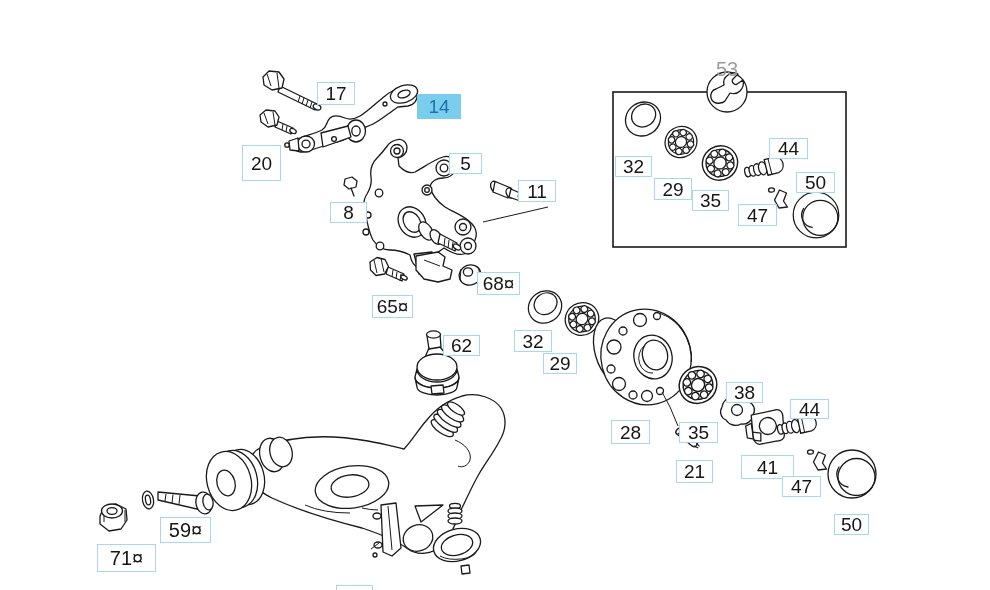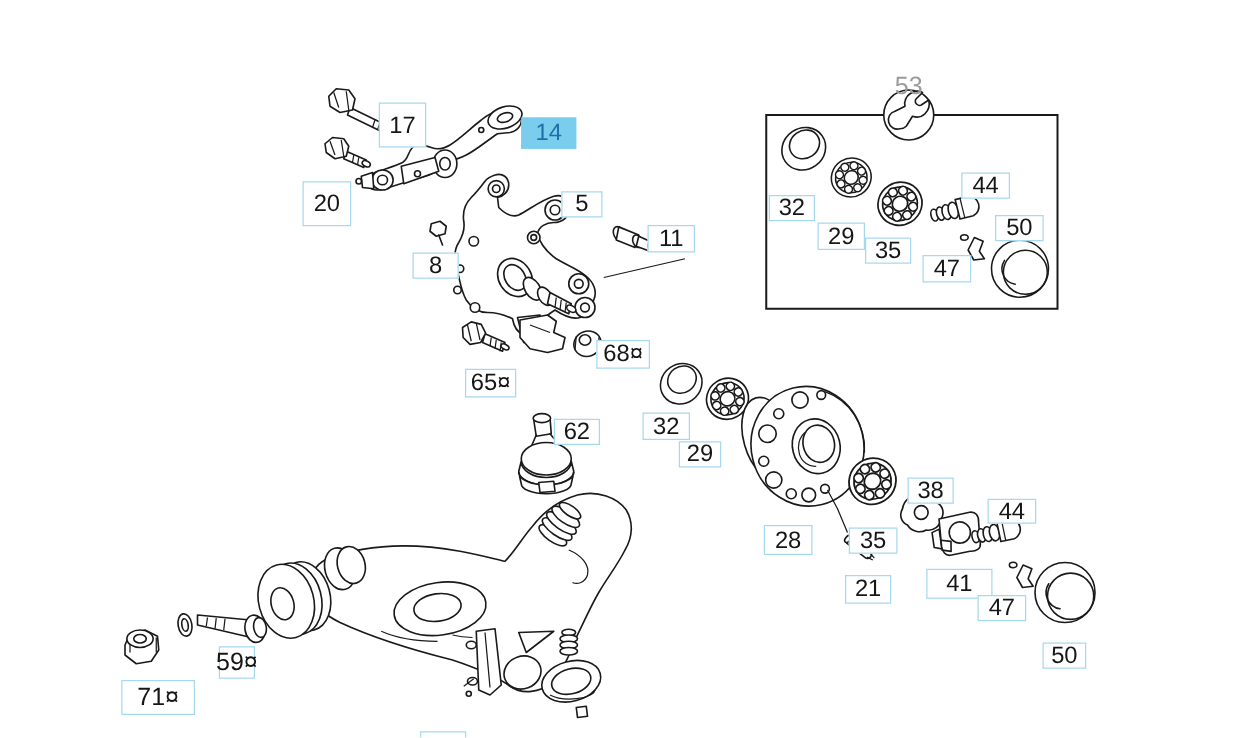--- a/index.html
+++ b/index.html
@@ -321,21 +321,21 @@
   <g>
     <path d="M100,516 l4,-9 l12,-3 l10,5 l1,11 l-6,9 l-12,2 l-9,-7 z" class="w"></path>
     <path d="M104,509 l0,13 M125,510 l0,12" class="thin"></path>
     <ellipse cx="112" cy="511" rx="10.5" ry="7" class="w"></ellipse>
     <ellipse cx="112" cy="511" rx="5" ry="3.4" class="w"></ellipse>
   </g>
 
   <path d="M371,549 L379,543" class="thin"></path>
 </svg>
 
-<div class="callout" style="left:303px;top:66px;width:38px;height:36px">17</div>
+<div class="callout" style="left:317px;top:66px;width:38px;height:23px">17</div>
 <div class="callout" style="left:242px;top:129px;width:39px;height:36px">20</div>
 <div class="callout selected" style="left:417px;top:78px;width:44px;height:25px">14</div>
 <div class="callout" style="left:449px;top:137px;width:33px;height:21px">5</div>
 <div class="callout" style="left:330px;top:186px;width:37px;height:21px">8</div>
 <div class="callout" style="left:518px;top:164px;width:38px;height:22px">11</div>
 
 <div class="callout plain" style="left:710px;top:42px;width:34px;height:22px">53</div>
 <div class="callout" style="left:615px;top:140px;width:37px;height:21px">32</div>
 <div class="callout" style="left:654px;top:162px;width:38px;height:22px">29</div>
 <div class="callout" style="left:692px;top:174px;width:37px;height:21px">35</div>
@@ -350,17 +350,17 @@
 <div class="callout" style="left:543px;top:337px;width:34px;height:21px">29</div>
 <div class="callout" style="left:611px;top:404px;width:39px;height:24px">28</div>
 <div class="callout" style="left:679px;top:406px;width:39px;height:21px">35</div>
 <div class="callout" style="left:726px;top:366px;width:37px;height:21px">38</div>
 <div class="callout" style="left:676px;top:444px;width:37px;height:23px">21</div>
 <div class="callout" style="left:741px;top:439px;width:53px;height:24px">41</div>
 <div class="callout" style="left:790px;top:383px;width:39px;height:20px">44</div>
 <div class="callout" style="left:782px;top:460px;width:39px;height:21px">47</div>
 <div class="callout" style="left:834px;top:498px;width:35px;height:21px">50</div>
 
-<div class="callout big" style="left:175px;top:501px;width:29px;height:26px">59¤</div>
+<div class="callout big" style="left:160px;top:501px;width:51px;height:26px">59¤</div>
 <div class="callout big" style="left:97px;top:528px;width:59px;height:28px">71¤</div>
 <div class="callout" style="left:336px;top:569px;width:37px;height:41px">56</div>
 
 </div>
 
 </body></html>

